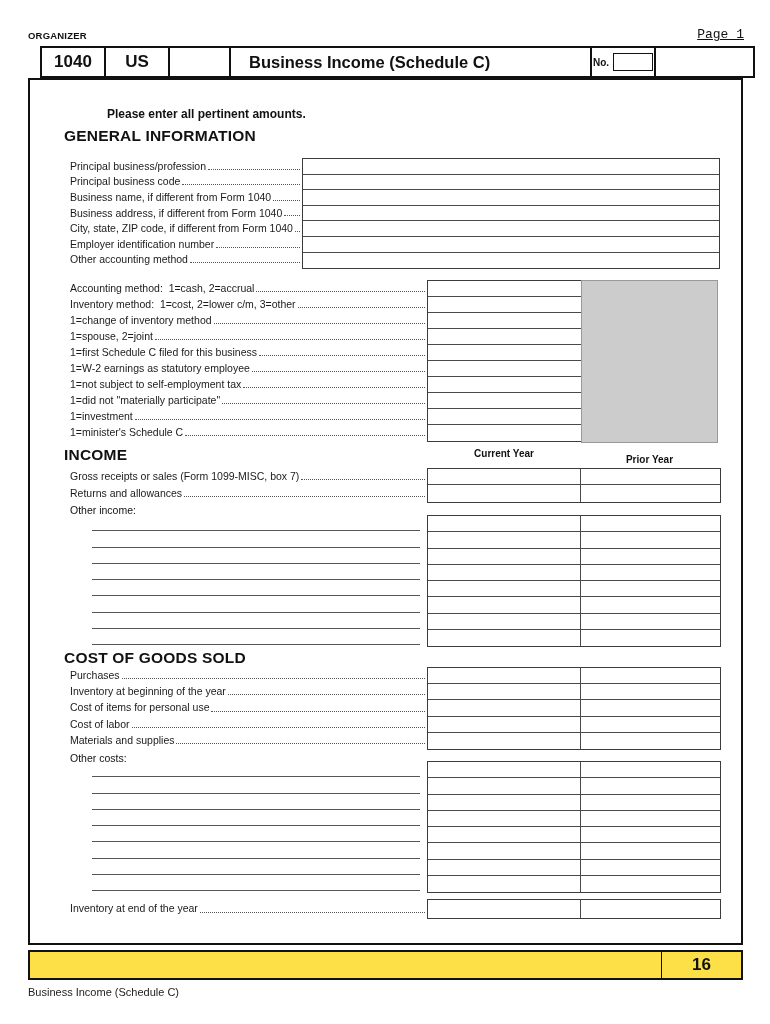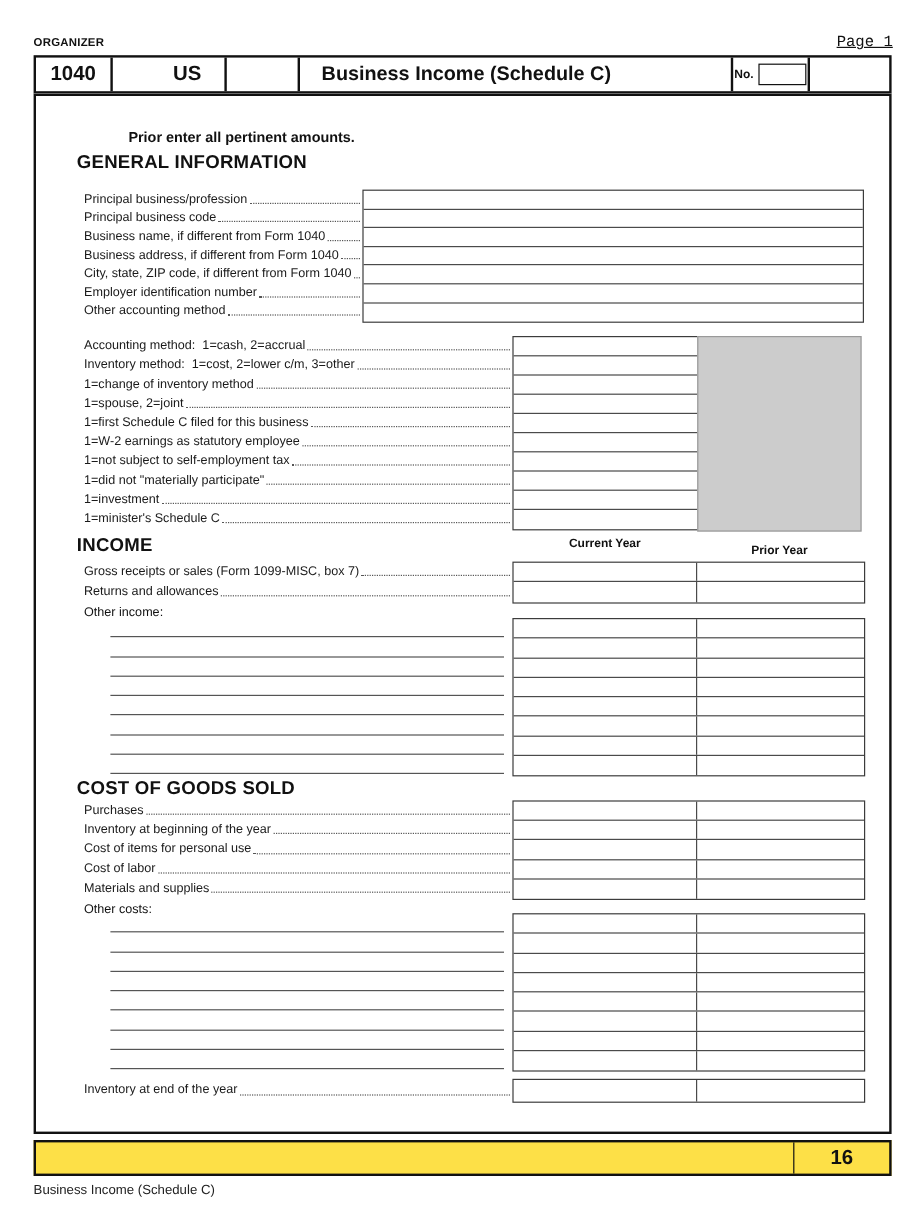--- a/index.html
+++ b/index.html
@@ -4,24 +4,24 @@
 <style>
   html,body{margin:0;padding:0;background:#fff;}
   body{width:770px;height:1024px;position:relative;font-family:"Liberation Sans",sans-serif;color:#111;}
   .abs{position:absolute;}
 
   
   .organizer{left:28px;top:30px;font-size:9.5px;font-weight:bold;letter-spacing:.2px;}
   .pageno{right:26px;top:27px;font-family:"Liberation Mono","DejaVu Sans Mono",monospace;font-size:13px;text-decoration:underline;}
 
   
-  .hdr{left:28px;top:46px;width:715px;height:32px;border:2.5px solid #111;box-sizing:border-box;display:flex;background:#fff;}
+  .hdr{left:40px;top:46px;width:715px;height:32px;border:2.5px solid #111;box-sizing:border-box;display:flex;background:#fff;}
   .hcell{border-right:2px solid #111;display:flex;align-items:center;justify-content:center;box-sizing:border-box;}
   .hc1{width:64px;font-weight:bold;font-size:17px;}
-  .hc2{width:64px;font-weight:bold;font-size:17px;margin-left:31px;}
+  .hc2{width:64px;font-weight:bold;font-size:17px;}
   .hc3{width:61px;}
   .hc4{width:361px;justify-content:flex-start;padding-left:18px;font-weight:bold;font-size:16.5px;}
   .hc5{width:64px;font-weight:bold;font-size:10px;}
   .hc6{flex:1;border-right:none;}
   .nobox{width:38px;height:16px;border:1.5px solid #111;margin-left:4px;background:#fff;}
 
   
   .main{left:28px;top:78px;width:715px;height:867px;border:2.5px solid #111;box-sizing:border-box;background:#fff;}
   .instructions{left:77px;top:27px;font-weight:bold;font-size:12px;}
   .h1{font-weight:bold;font-size:15.5px;letter-spacing:.2px;}
@@ -64,21 +64,21 @@
   <div class="hcell hc3"></div>
   <div class="hcell hc4">Business Income (Schedule C)</div>
   <div class="hcell hc5">
     <span>No.</span>
     <span class="nobox"></span>
   </div>
   <div class="hcell hc6"></div>
 </div>
 
 <div class="abs main">
-  <div class="abs instructions">Prior enter all pertinent amounts.</div>
+  <div class="abs instructions">Please enter all pertinent amounts.</div>
 
   <div class="abs h1" style="left:34px;top:47px;">GENERAL INFORMATION</div>
   <div class="abs labels" style="left:40px;top:78px;width:232px;grid-auto-rows:15.6px;">
       <div class="lrow">
         <span class="ltext">Principal business/profession</span>
         <span class="leader"></span>
       </div>
       <div class="lrow">
         <span class="ltext">Principal business code</span>
         <span class="leader"></span>

